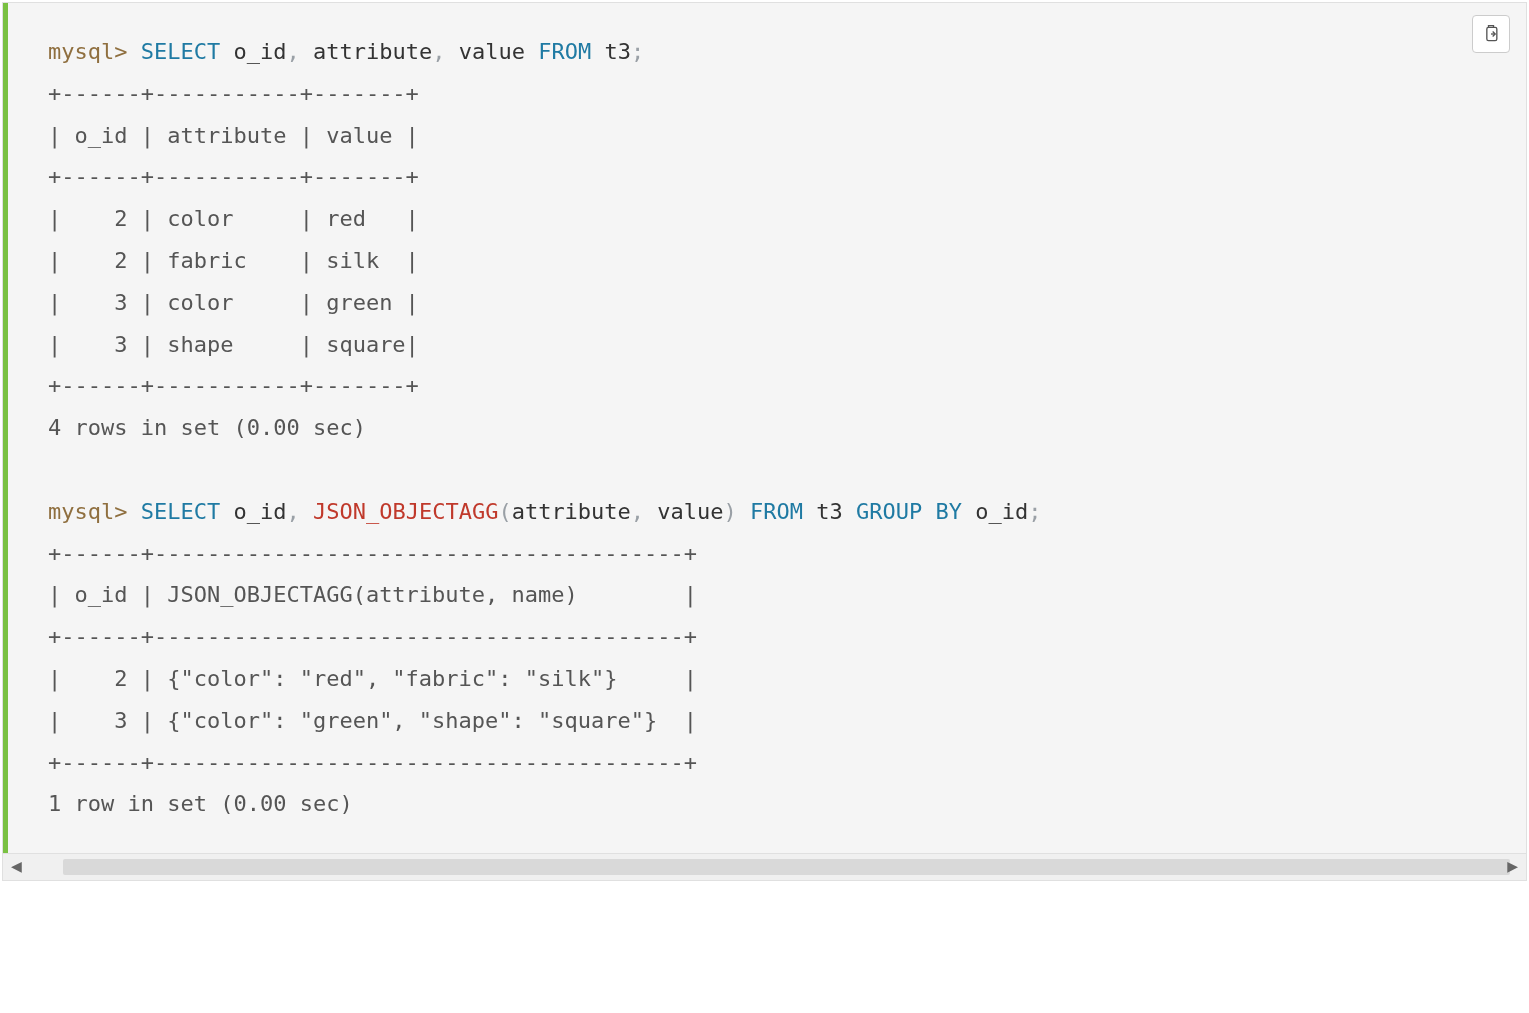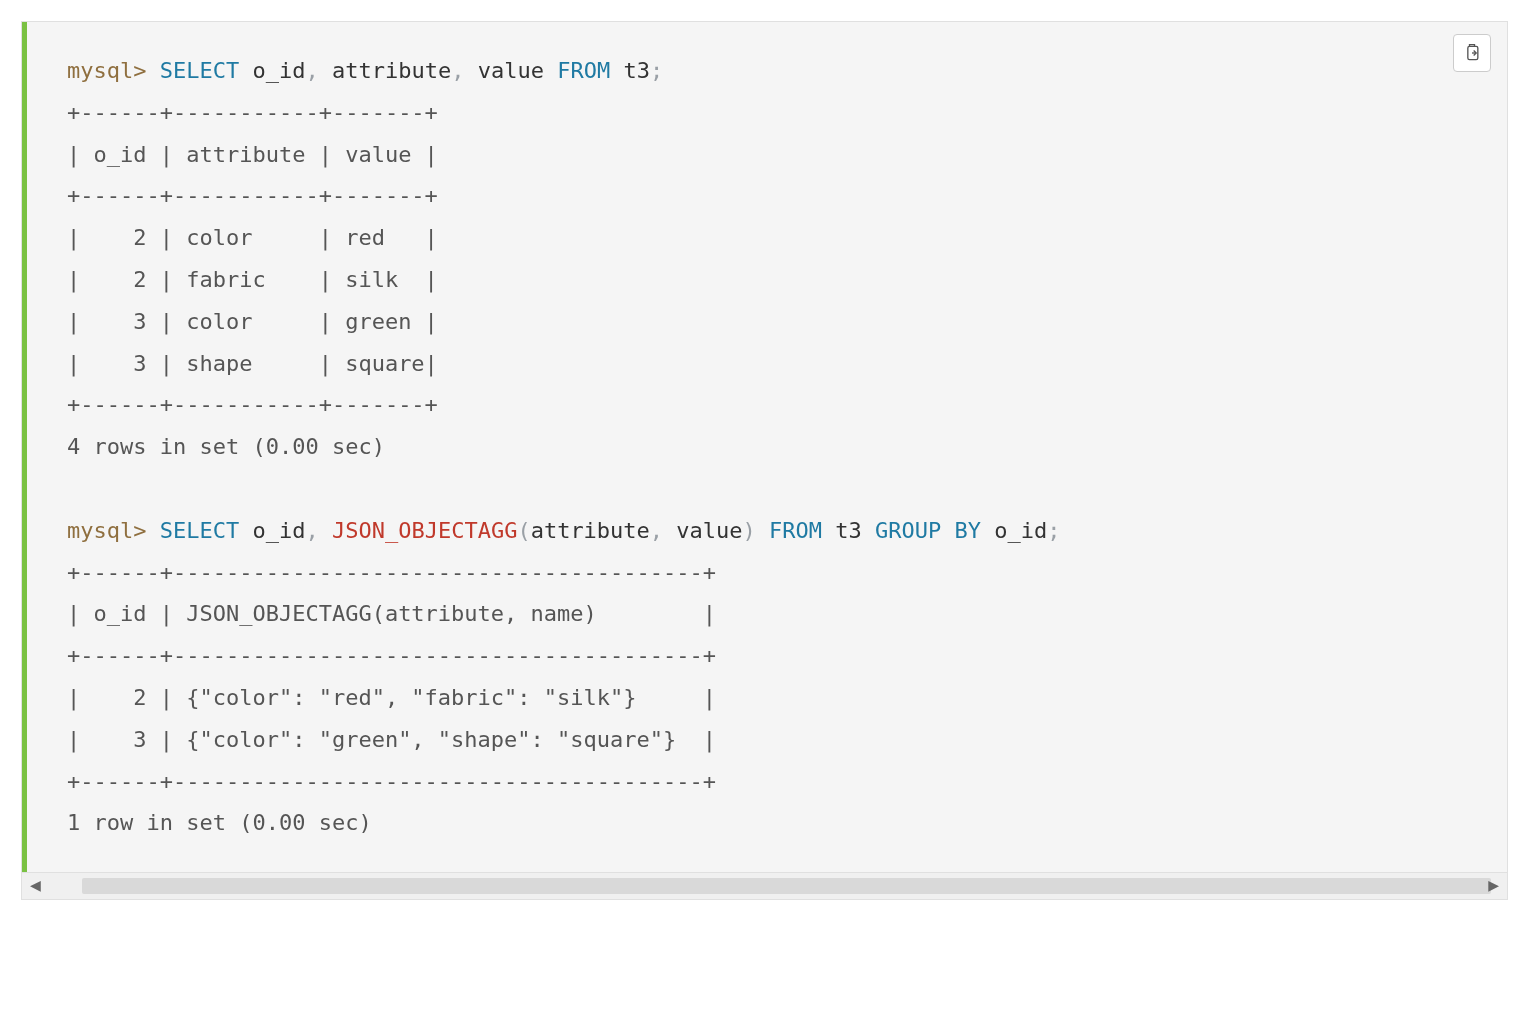--- a/index.html
+++ b/index.html
@@ -1,16 +1,16 @@
 <!DOCTYPE html>
 <html><head>
 <meta charset="utf-8">
 <style>
   html,body{margin:0;padding:0;background:#fff;}
-  .wrap{position:relative;margin:21px;border:1px solid #e0e0e0;}
+  .wrap{position:relative;margin:2px;border:1px solid #e0e0e0;}
   .pre-outer{overflow-x:auto;background:#f5f5f5;border-left:5px solid #7ac142;}
   pre{margin:0;padding:28px 40px 28px 40px;font-family:"Menlo","Consolas","DejaVu Sans Mono",monospace;font-size:22px;line-height:1.9;color:#333;white-space:pre;}
   .prompt{color:#8f6f3f;}
   .kw{color:#1f7aa3;}
   .id{color:#333;}
   .fn{color:#c0392b;}
   .punct{color:#9aa0a6;}
   .plain{color:#555;}
   .copy-btn{position:absolute;top:12px;right:16px;width:36px;height:36px;border:1px solid #ccc;border-radius:4px;background:#fff;display:flex;align-items:center;justify-content:center;color:#555;cursor:pointer;}
   .copy-btn svg{width:20px;height:20px;stroke:#555;fill:none;stroke-width:1.6;}

